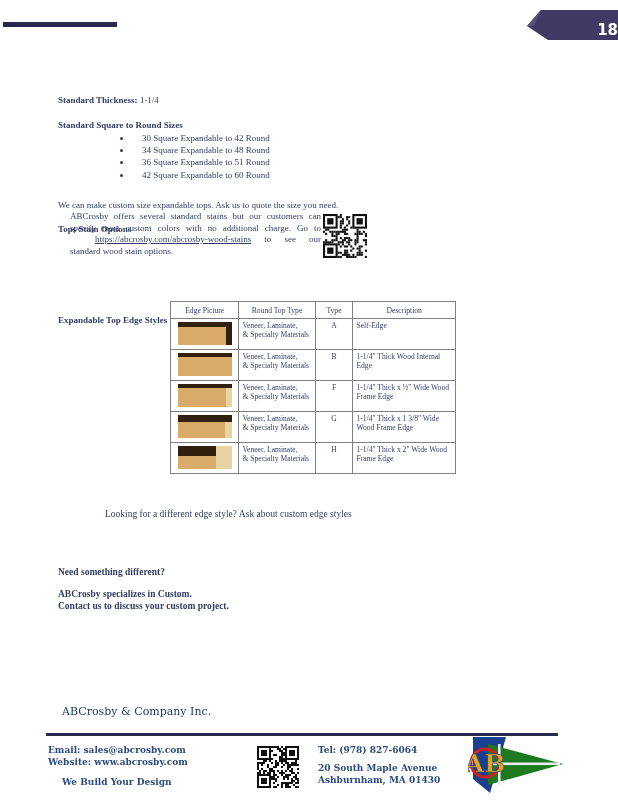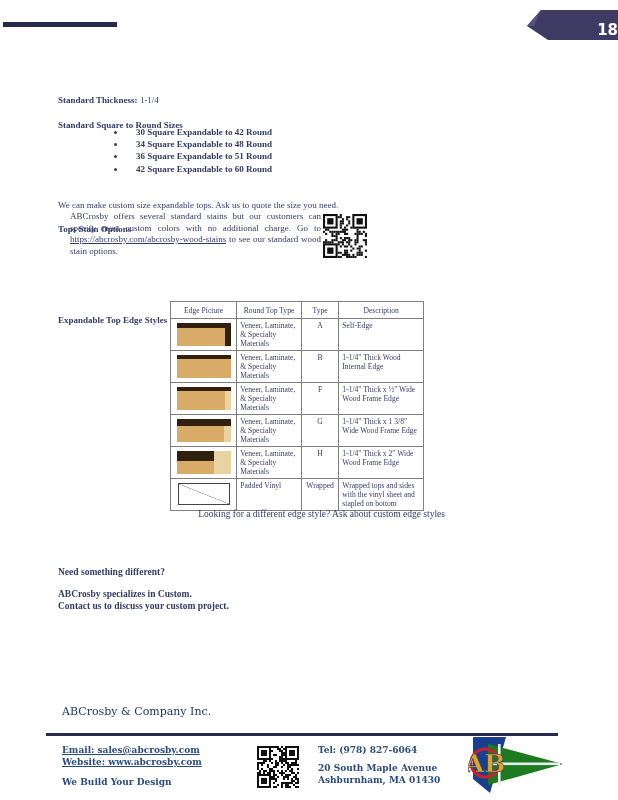--- a/index.html
+++ b/index.html
@@ -12,33 +12,33 @@
   .page-tab svg{display:block;}
   .page-tab .num{position:absolute;top:5px;left:0;width:100%;text-align:right;
       font-family:"DejaVu Sans", sans-serif;font-weight:bold;font-size:15px;color:#ffffff;margin-top:7px;}
 
   .title{position:absolute;left:78px;top:33px;font-family:"DejaVu Serif", serif;
       font-weight:bold;font-size:18px;color:#1c3a68;}
 
   .lbl-line{position:absolute;left:58px;font-size:9px;margin-top:28px;}
   .b{font-weight:bold;}
 
-  .sizes-list{position:absolute;left:96px;top:114px;margin:12px;padding:0 0 0 18px;
-      font-size:9px;line-height:12.2px;font-weight:bold;}
+  .sizes-list{position:absolute;left:96px;top:114px;margin:18px;padding:0 0 0 18px;
+      font-size:9px;line-height:12.2px;}
   .sizes-list li{padding-left:10px;}
 
   .para-wrap{position:absolute;left:70px;top:211px;width:251px;font-size:9px;
       line-height:11.6px;text-align:justify;}
-  .para-wrap a{color:#333c63;text-decoration:underline;}
+  .para-wrap a{color:#333c63;text-decoration:underline;margin-left:25px;}
 
   .qr{position:absolute;background:#fff;}
   .qr-stain{left:323px;top:214px;}
   .qr-footer{left:257px;top:746px;}
 
-  .edge-table{position:absolute;left:170px;top:301px;width:254px;border-collapse:collapse;
+  .edge-table{position:absolute;left:170px;top:301px;width:286px;border-collapse:collapse;
       font-size:7.6px;line-height:9px;color:#39406b;}
   .edge-table th,.edge-table td{border:1px solid #808080;padding:2px 3px;vertical-align:top;}
   .edge-table th{font-weight:normal;text-align:center;height:12px;vertical-align:middle;}
   .edge-table td{height:26px;}
   .col-pic{width:62px;}
   .col-type{width:72px;}
   .col-code{width:32px;text-align:center;}
   .col-desc{width:100px;}
   .c-pic{text-align:center;vertical-align:middle!important;}
   .c-code{text-align:center;}
@@ -51,30 +51,30 @@
   .pic[data-pic="b"]::before{content:"";position:absolute;top:0;left:0;right:0;height:4px;background:#32200f;}
   .pic[data-pic="f"]::before{content:"";position:absolute;top:0;left:0;right:0;height:4px;background:#32200f;}
   .pic[data-pic="f"]::after{content:"";position:absolute;top:4px;right:0;bottom:0;width:6px;background:#e9d3a2;}
   .pic[data-pic="g"]::before{content:"";position:absolute;top:0;left:0;right:0;height:7px;background:#32200f;}
   .pic[data-pic="g"]::after{content:"";position:absolute;top:7px;right:0;bottom:0;width:7px;background:#e9d3a2;}
   .pic[data-pic="h"]::before{content:"";position:absolute;top:0;left:0;width:70%;height:10px;background:#32200f;}
   .pic[data-pic="h"]::after{content:"";position:absolute;top:0;right:0;bottom:0;width:30%;background:#e9d3a2;}
   .pic[data-pic="wrapped"]{background:#ffffff;border:1.5px solid #444;width:50px;height:20px;
       background-image:linear-gradient(to top right,transparent 48.5%,#aaa 49.5%,#aaa 50.5%,transparent 51.5%);}
 
-  .looking-note{position:absolute;left:105px;top:509px;width:340px;text-align:right;font-size:9.5px;}
+  .looking-note{position:absolute;left:105px;top:509px;width:340px;text-align:left;font-size:9.5px;}
 
   .custom-block{position:absolute;left:58px;font-size:9.5px;font-weight:bold;line-height:12px;}
 
   .footer-company{position:absolute;left:62px;top:705px;font-family:"DejaVu Serif", serif;
       font-size:11px;color:#1e3a66;}
   .footer-rule{position:absolute;left:46px;top:733px;width:512px;height:3px;background:#272a4d;}
   .footer-text{font-family:"DejaVu Serif", serif;font-weight:bold;font-size:9px;
       color:#2b4a7d;line-height:12px;position:absolute;}
-  .f-email{left:62px;top:744px;text-decoration:underline;}
+  .f-email{left:48px;top:744px;}
   .f-tagline{left:62px;top:776px;}
   .f-tel{left:318px;top:744px;}
   .f-addr{left:318px;top:762px;}
 
   .logo{position:absolute;left:452px;top:735px;width:96px;height:62px;margin-left:16px;}
 </style>
 </head>
 <body>
 
 <div class="page">
@@ -287,26 +287,20 @@
 &amp; Specialty Materials</td>
           <td class="c-code">G</td>
           <td>1-1/4" Thick x 1 3/8" Wide Wood Frame Edge</td>
         </tr>
         <tr>
           <td class="c-pic"><div class="pic" data-pic="h"></div></td>
           <td class="c-type">Veneer, Laminate,
 &amp; Specialty Materials</td>
           <td class="c-code">H</td>
           <td>1-1/4" Thick x 2" Wide Wood Frame Edge</td>
-        </tr>
-        <tr>
-          <td class="c-pic"><div class="pic" data-pic="wrapped"></div></td>
-          <td class="c-type">Padded Vinyl</td>
-          <td class="c-code">Wrapped</td>
-          <td>Wrapped tops and sides with the vinyl sheet and stapled on bottom</td>
         </tr>
       </tbody>
   </table>
 
   <div class="looking-note">Looking for a different edge style?  Ask about custom edge styles</div>
 
   <div class="custom-block" style="top:566px">Need something different?</div>
   <div class="custom-block" style="top:588px">ABCrosby specializes in Custom.</div>
   <div class="custom-block" style="top:600px">Contact us to discuss your custom project.</div>
 

